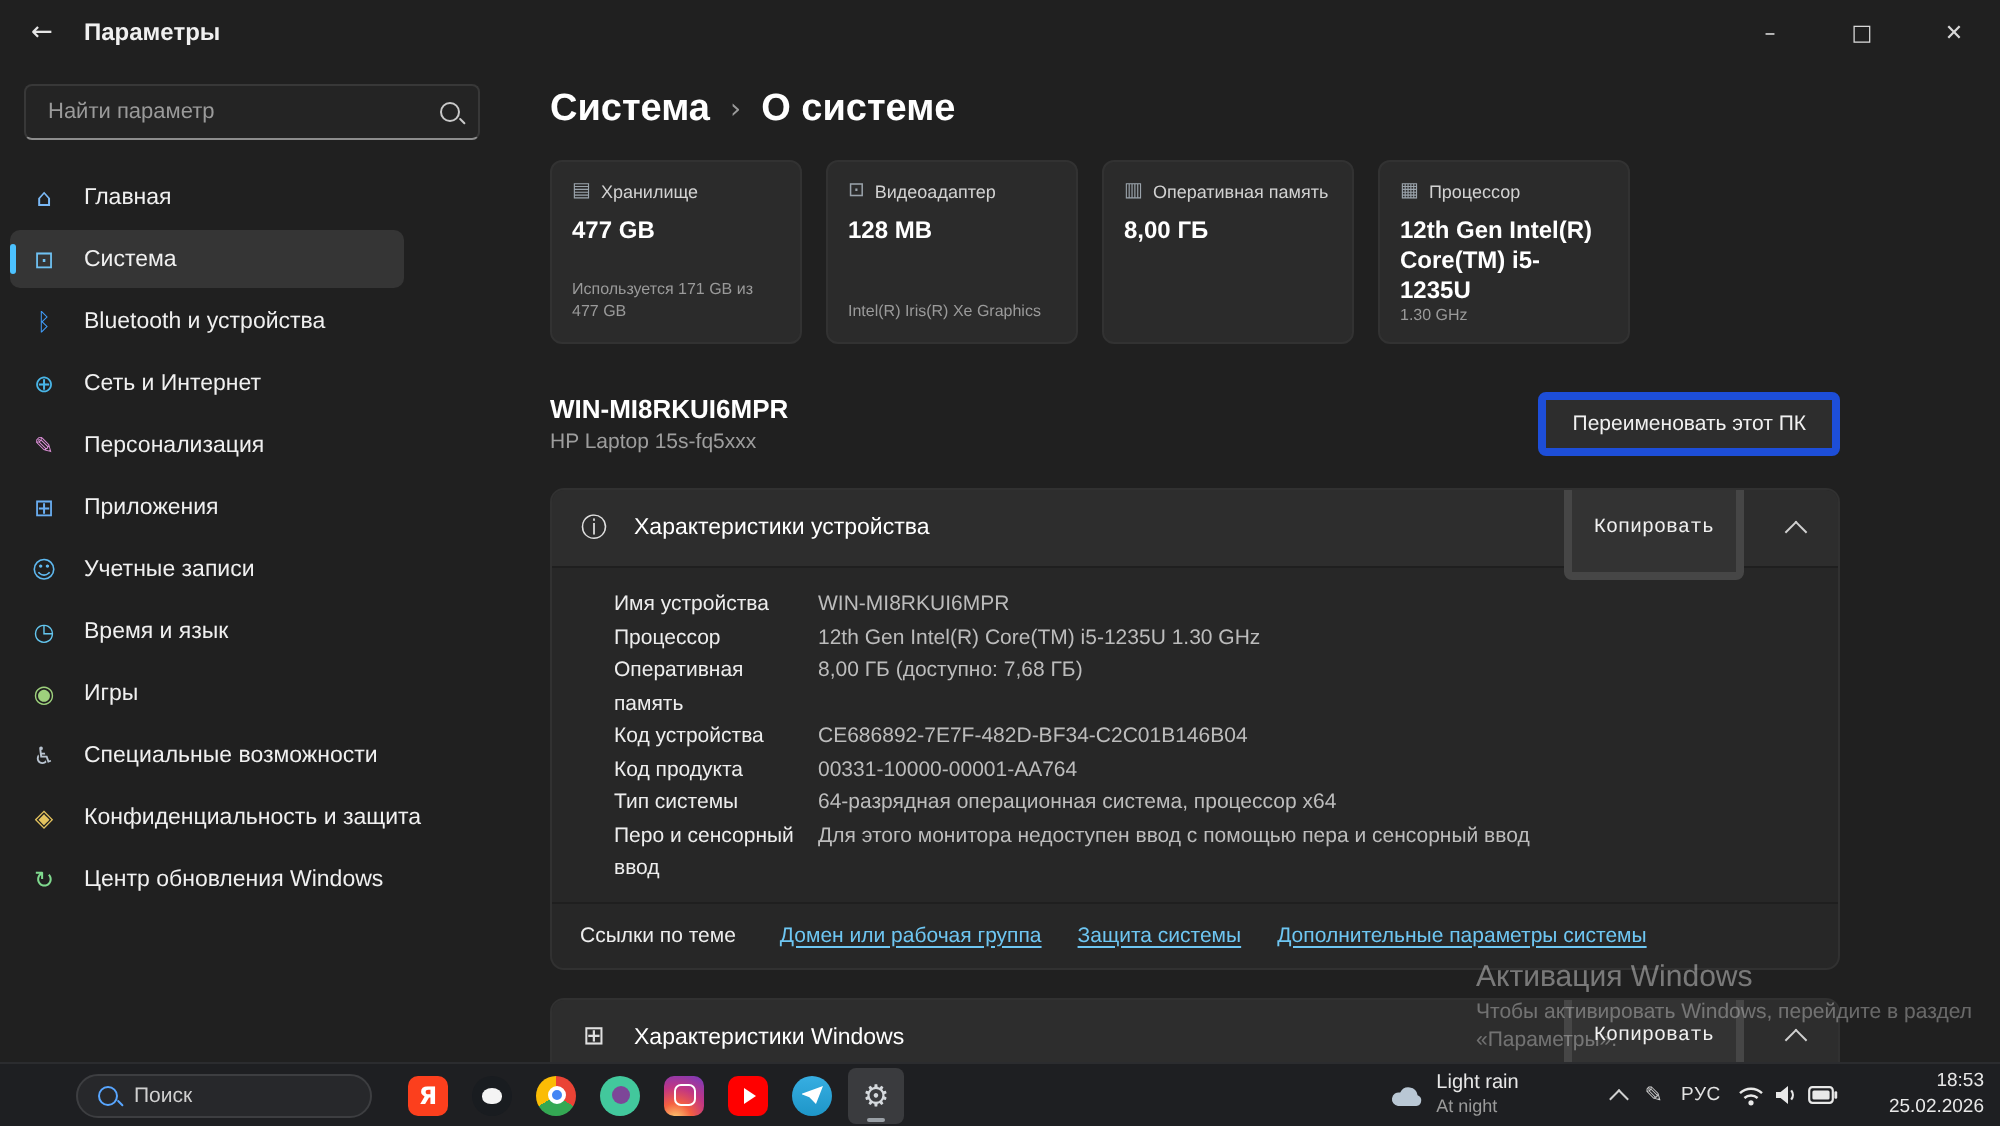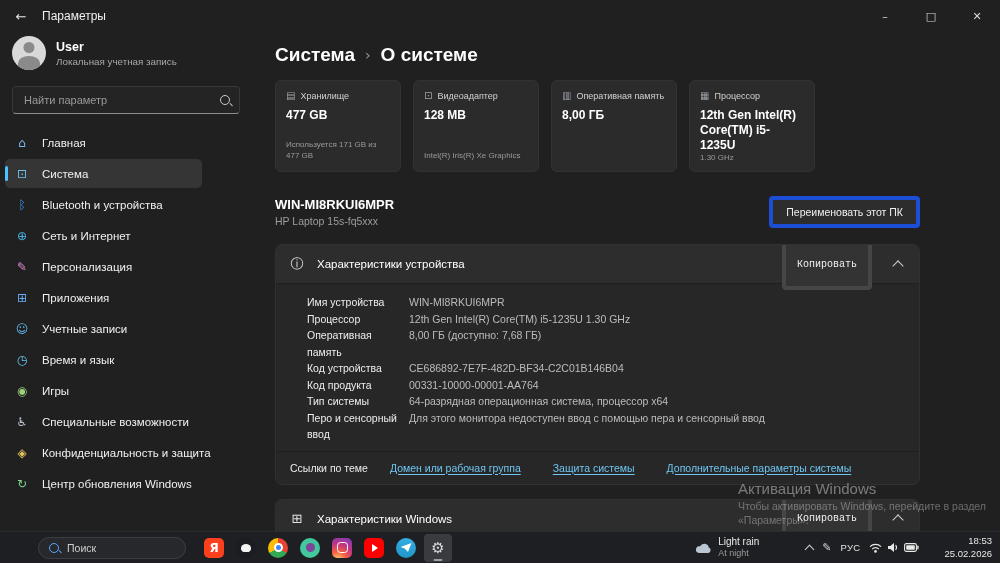--- a/index.html
+++ b/index.html
@@ -3,21 +3,21 @@
 <meta charset="utf-8">
 <style>
   html,body{margin:0;padding:0;background:#000;}
   .screen{position:relative;width:1000px;height:563px;background:#202020;overflow:hidden;
           color:#fff;font-family:"Liberation Sans",sans-serif;}
   .ico{font-family:"DejaVu Sans",sans-serif;}
 
   
   .titlebar{height:32px;display:flex;align-items:center;}
   .back-btn{width:42px;text-align:center;font-size:13px;color:#e6e6e6;cursor:pointer;}
-  .win-title{font-size:12px;color:#f0f0f0;}
+  .win-title{font-size:12px;color:#f0f0f0;font-weight:bold;}
   .win-controls{margin-left:auto;display:flex;height:100%;}
   .win-controls span{width:46px;display:flex;align-items:center;justify-content:center;
                      font-size:11px;color:#d8d8d8;cursor:pointer;}
 
   
   .sidebar{position:absolute;top:32px;left:0;width:252px;bottom:32px;}
   .user-card{display:flex;align-items:center;gap:10px;padding:4px 12px 6px;cursor:pointer;}
   .avatar{width:34px;height:34px;border-radius:50%;background:#d9d9d9;position:relative;overflow:hidden;flex-shrink:0;}
   .avatar::before{content:'';position:absolute;top:6px;left:50%;transform:translateX(-50%);
                   width:11px;height:11px;border-radius:50%;background:#8a8a8a;}
@@ -70,21 +70,21 @@
   .chev{width:7px;height:7px;border-left:1.5px solid #d0d0d0;border-top:1.5px solid #d0d0d0;
         transform:rotate(45deg);margin:3px 4px 0 10px;flex-shrink:0;}
   .exp-body{border-top:1px solid #1f1f1f;}
   .spec-rows{padding:10px 14px 8px 31px;}
   .spec-row{display:flex;font-size:10.5px;line-height:16.5px;}
   .spec-label{width:102px;flex-shrink:0;color:#ededed;}
   .spec-value{color:#bcbcbc;white-space:nowrap;}
   .divider{height:1px;background:#1f1f1f;}
   .links-row{display:flex;align-items:center;padding:10px 14px 10px 14px;font-size:10.5px;}
   .links-label{color:#ededed;margin-right:22px;}
-  .links{display:flex;gap:32px;}
+  .links{display:flex;gap:18px;}
   .link{color:#6ec6f2;text-decoration:underline;text-underline-offset:2px;cursor:pointer;white-space:nowrap;}
 
   
   .watermark{position:absolute;left:738px;top:480px;z-index:6;pointer-events:none;}
   .wm-1{font-size:15px;color:rgba(255,255,255,0.40);}
   .wm-2{font-size:10.5px;color:rgba(255,255,255,0.33);line-height:1.35;margin-top:2px;}
 
   
   .taskbar{position:absolute;left:0;right:0;bottom:0;height:32px;background:#1e1f22;
            border-top:1px solid rgba(255,255,255,0.06);display:flex;align-items:center;
@@ -141,27 +141,20 @@
     <span class="back-btn ico" data-name="back-icon">←</span>
     <span class="win-title" data-name="window-title">Параметры</span>
     <div class="win-controls" data-name="window-controls">
       <span class="ico" data-name="minimize-icon">–</span>
       <span class="ico" data-name="maximize-icon">□</span>
       <span class="ico" data-name="close-icon">✕</span>
     </div>
   </div>
 
   <div class="sidebar" data-name="sidebar">
-    <div class="user-card" data-name="user-account">
-      <div class="avatar" data-name="avatar"></div>
-      <div>
-        <div class="user-name" data-name="user-name">User</div>
-        <div class="user-type" data-name="user-account-type">Локальная учетная запись</div>
-      </div>
-    </div>
     <div class="search-box" data-name="settings-search">
       <input data-name="settings-search-input" placeholder="Найти параметр" style="">
       <span class="lens" data-name="search-icon"></span>
     </div>
     <div class="nav" data-name="sidebar-nav">
 
         <div class="nav-item" data-name="sidebar-item-home">
           <span class="nav-ico ico" data-name="home-icon" style="color: rgb(122, 184, 245);">⌂</span>
           <span class="nav-label" data-name="nav-label">Главная</span>
         </div>

